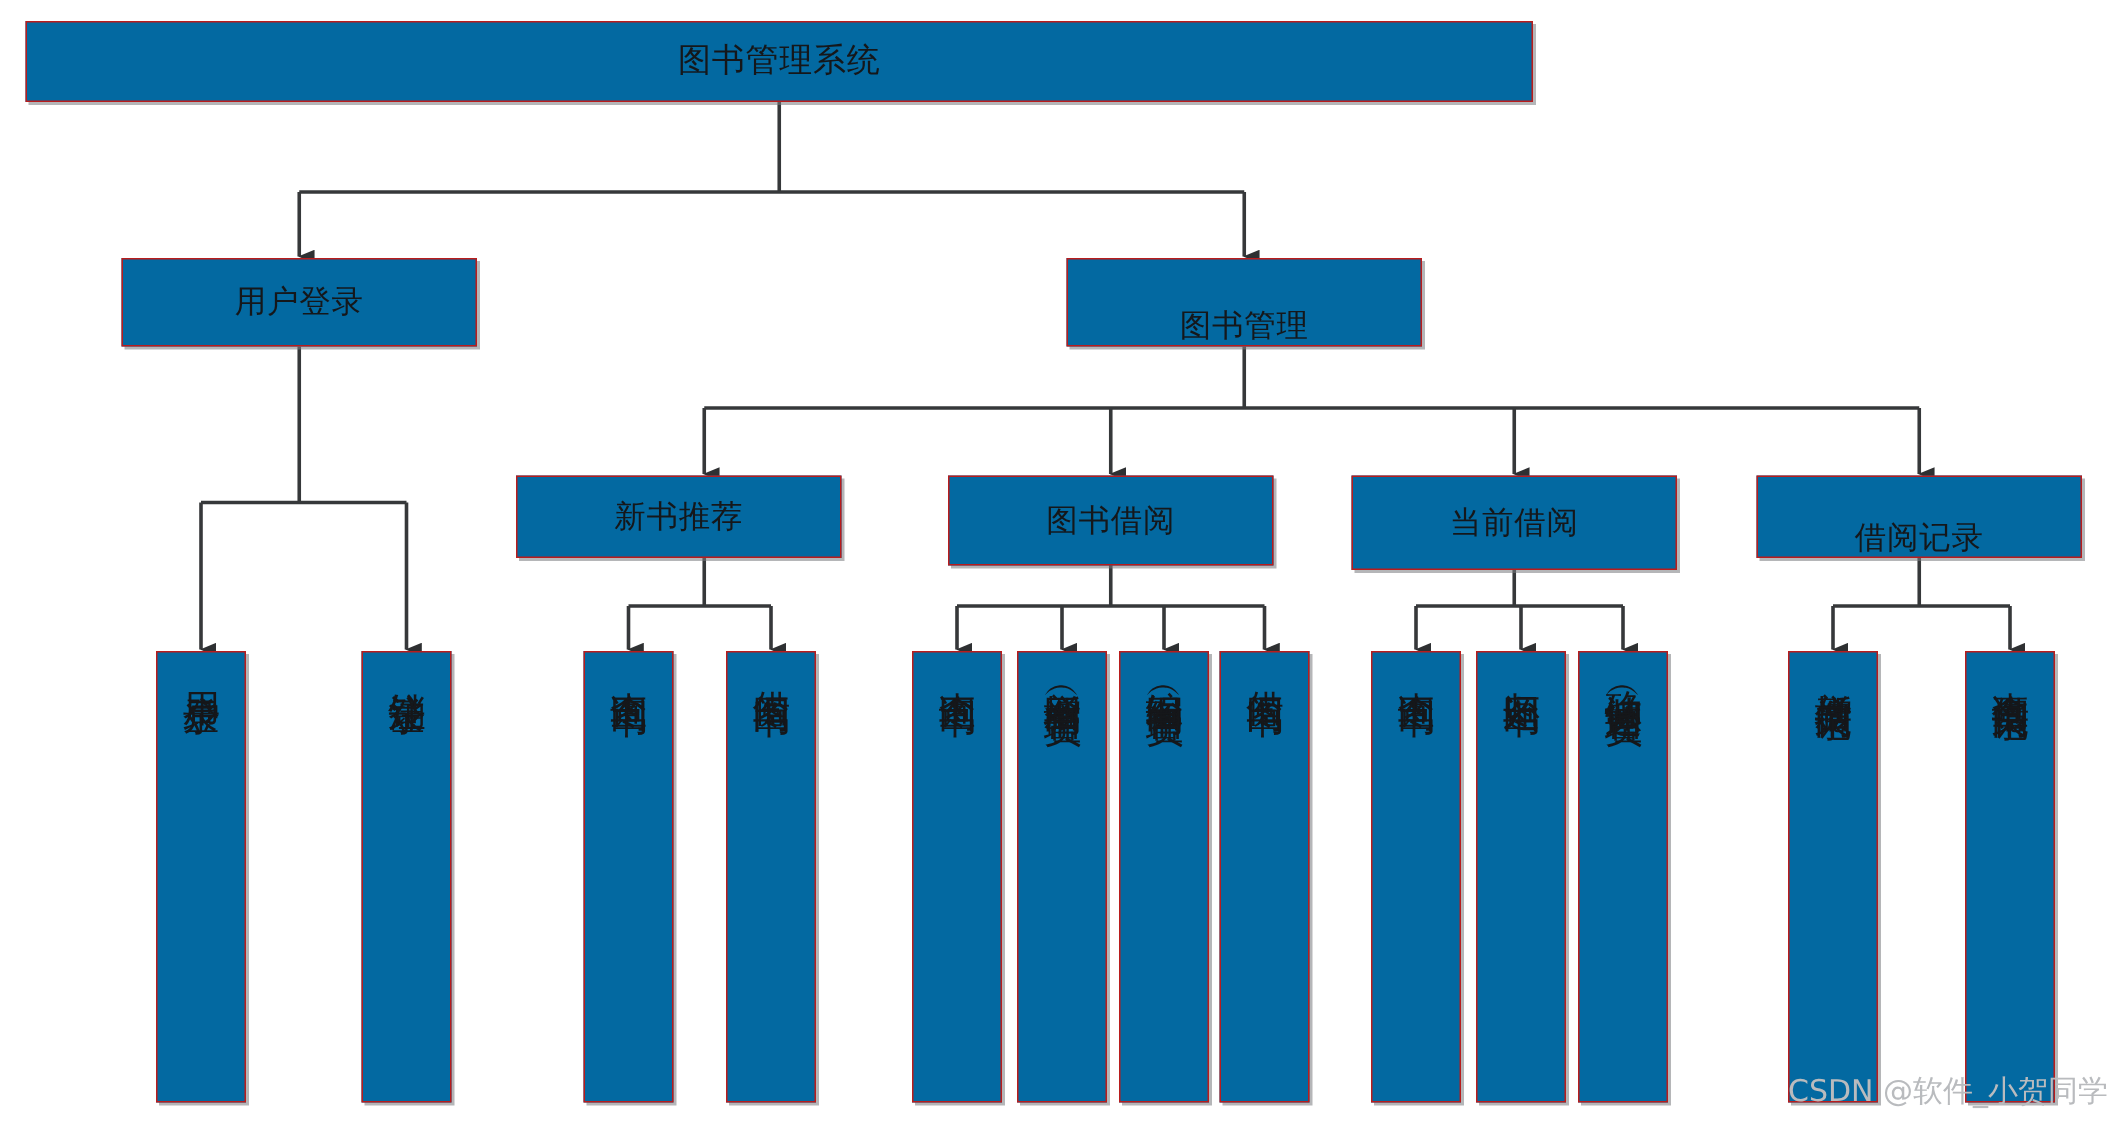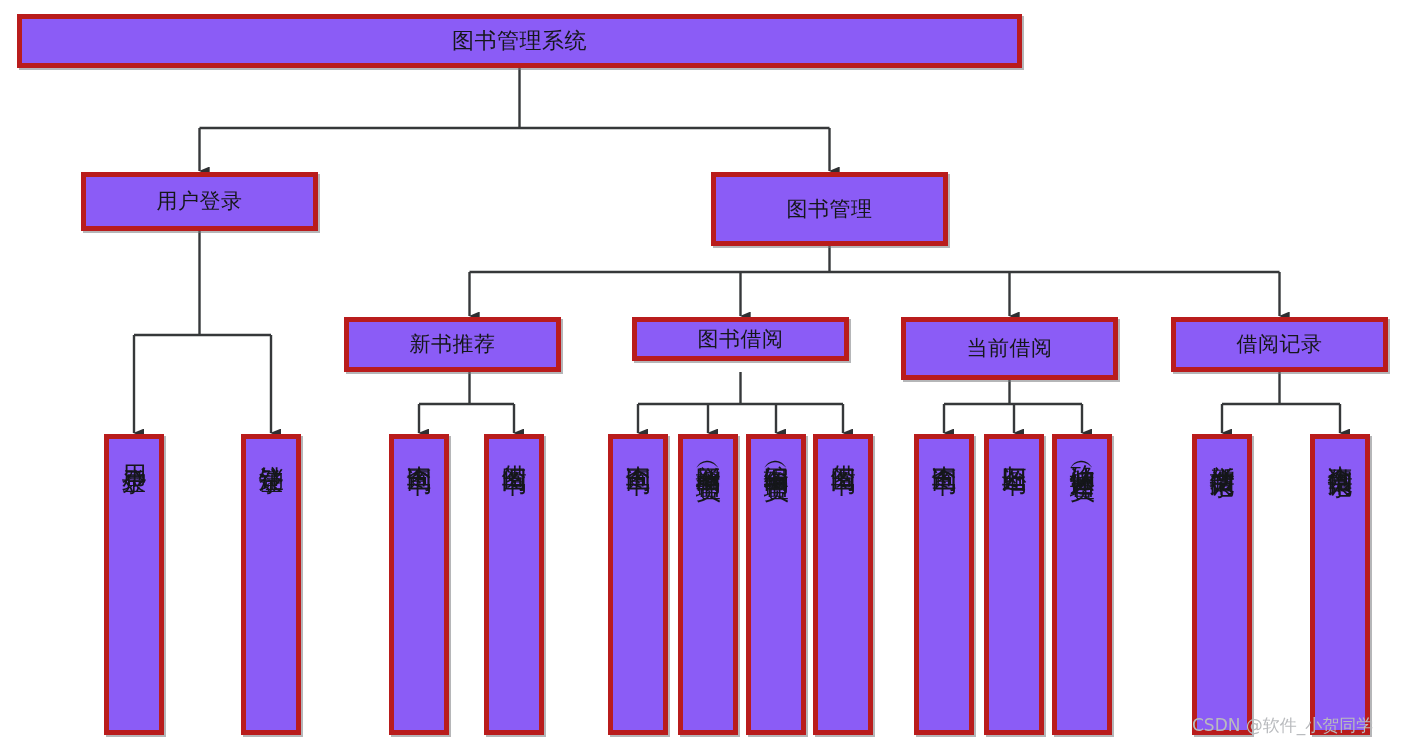--- a/index.html
+++ b/index.html
@@ -23,22 +23,22 @@
     position: absolute;
     left: 0;
     top: 0;
     width: 1405px;
     height: 747px;
     pointer-events: none;
   }
   .node {
     position: absolute;
     box-sizing: border-box;
-    background: #8b5cf6;
-    border: 5px solid #b91c1c;
+    background: #0369a1;
+    border: 1px solid #b91c1c;
     box-shadow: 2px 2px 0 0 rgba(120,122,125,0.55);
     display: flex;
     align-items: center;
     justify-content: center;
     z-index: 3;
   }
   .node .label {
     display: block;
     text-align: center;
     line-height: 1.18;
@@ -60,21 +60,21 @@
     text-orientation: upright;
     font-size: 25px;
     line-height: 1.02;
     letter-spacing: 2px;
   }
   .node.root .label { font-size: 22px; }
   .watermark {
     position: absolute;
     left: 1192px;
     top: 714px;
-    font-size: 17px;
+    font-size: 20px;
     color: #b9bbbe;
     white-space: nowrap;
     z-index: 8;
     font-family: "DejaVu Sans", "Liberation Sans", sans-serif;
   }
 </style>
 </head>
 <body>
 
 <div id="canvas">
@@ -120,33 +120,33 @@
         <path d="M 1340 404 L 1340 433" marker-end="url(#arrowhead)"></path>
       </g>
   </svg>
   <div id="node-layer">
       <div class="node horizontal root" style="left: 17px; top: 14px; width: 1005px; height: 54px;">
         <span class="label">图书管理系统</span>
       </div>
       <div class="node horizontal" style="left: 81px; top: 172px; width: 237px; height: 59px;">
         <span class="label">用户登录</span>
       </div>
-      <div class="node horizontal" style="left: 711px; top: 172px; width: 237px; height: 74px;">
+      <div class="node horizontal" style="left: 711px; top: 172px; width: 237px; height: 59px; align-items: flex-end;">
         <span class="label">图书管理</span>
       </div>
       <div class="node horizontal" style="left: 344px; top: 317px; width: 217px; height: 55px;">
         <span class="label">新书推荐</span>
       </div>
-      <div class="node horizontal" style="left: 632px; top: 317px; width: 217px; height: 44px;">
+      <div class="node horizontal" style="left: 632px; top: 317px; width: 217px; height: 60px;">
         <span class="label">图书借阅</span>
       </div>
       <div class="node horizontal" style="left: 901px; top: 317px; width: 217px; height: 63px;">
         <span class="label">当前借阅</span>
       </div>
-      <div class="node horizontal" style="left: 1171px; top: 317px; width: 217px; height: 55px;">
+      <div class="node horizontal" style="left: 1171px; top: 317px; width: 217px; height: 55px; align-items: flex-end;">
         <span class="label">借阅记录</span>
       </div>
       <div class="node vertical" style="left: 104px; top: 434px; width: 60px; height: 301px;">
         <span class="label">用户登录</span>
       </div>
       <div class="node vertical" style="left: 241px; top: 434px; width: 60px; height: 301px;">
         <span class="label">注销登录</span>
       </div>
       <div class="node vertical" style="left: 389px; top: 434px; width: 60px; height: 301px;">
         <span class="label">查询图书</span>

